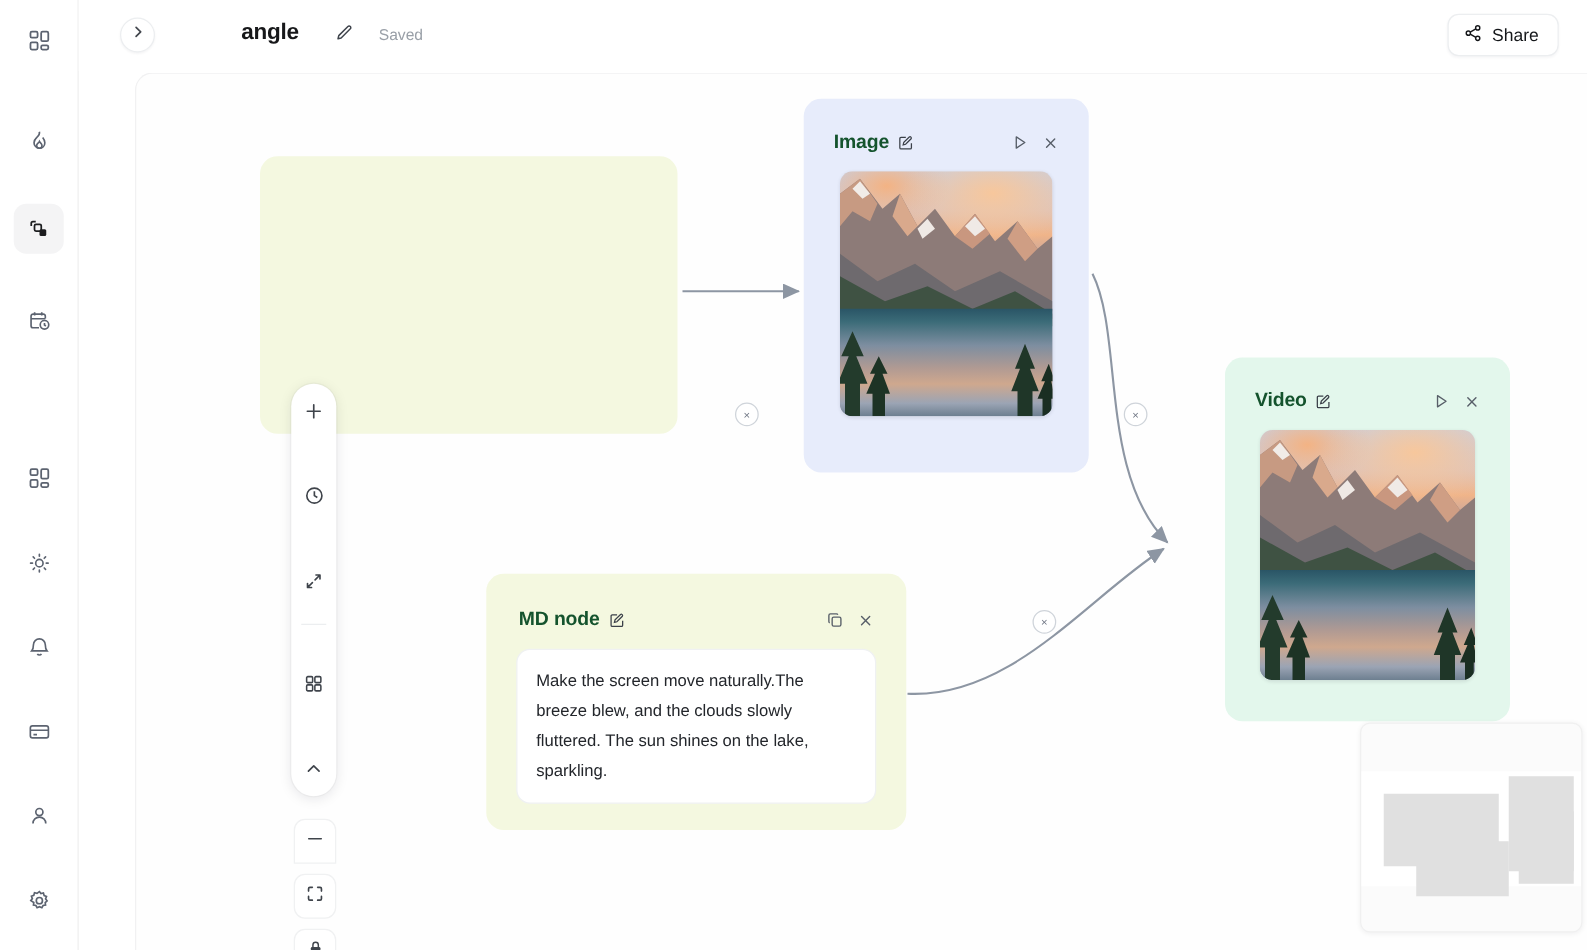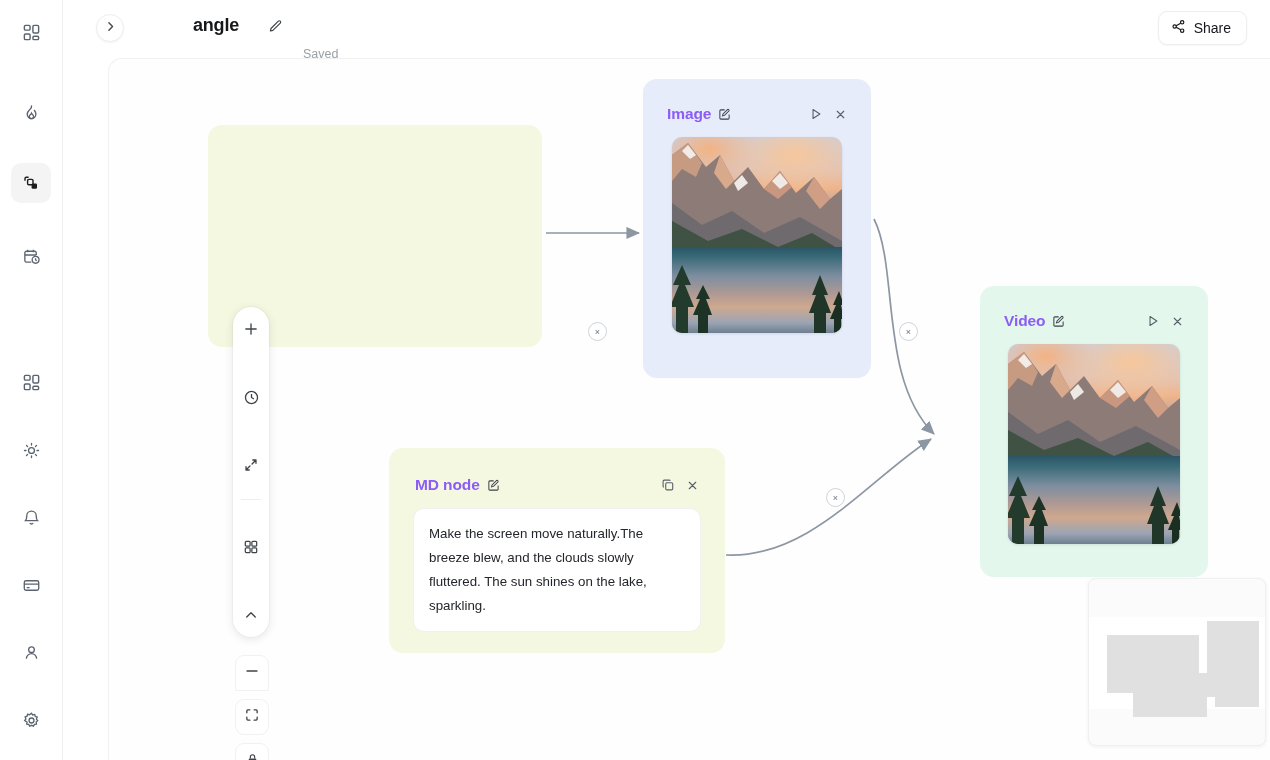--- a/index.html
+++ b/index.html
@@ -41,21 +41,21 @@
   .doc-title {
     position: absolute; left: 130px; top: 15px;
     font-size: 18px; font-weight: 700; color: #17181a; letter-spacing: -.2px;
   }
   .title-edit {
     position: absolute; left: 205px; top: 19px;
     color: #3e434b; cursor: pointer; display: flex;
   }
   .saved-label {
     position: absolute; left: 240px; top: 21px;
-    font-size: 12.5px; color: #9aa0a8; margin-top: 26px;
+    font-size: 12.5px; color: #9aa0a8;
   }
   .share-btn {
     position: absolute; right: 23px; top: 11px;
     height: 34px; padding: 0 15px 0 12px;
     border: 1px solid #eceef0; border-radius: 9px; background: #fff;
     display: flex; align-items: center; gap: 8px;
     font-size: 14px; color: #15171a; cursor: pointer;
     box-shadow: 0 1px 2px rgba(16,24,40,.04);
   }
 
@@ -86,21 +86,21 @@
   }
 
   .edges { position: absolute; inset: 0; pointer-events: none; }
 
   
   .node { position: absolute; border-radius: 14px; }
   .node-head {
     display: flex; align-items: center; height: 26px;
     padding: 0 2px; margin-bottom: 10px;
   }
-  .node-title { font-size: 15.5px; font-weight: 700; color: #8b5cf6; letter-spacing: -.1px; }
+  .node-title { font-size: 15.5px; font-weight: 700; color: #14532d; letter-spacing: -.1px; }
   .node-edit { margin-left: 7px; color: #3b4049; display: flex; cursor: pointer; }
   .node-actions { margin-left: auto; display: flex; align-items: center; gap: 11px; color: #585f69; }
   .node-actions > span { display: flex; cursor: pointer; }
   .node-body {
     background: #ffffff; border-radius: 11px; border: 1px solid #eff1f2;
     padding: 13px 15px;
   }
   .node-text { font-size: 13.3px; line-height: 24px; color: #23262b; }
 
   .node-md  { background: #f4f8e0; }
@@ -353,21 +353,21 @@
           <path d="M6 70 L6 44 L0 44 L9 22 L3 22 L12 2 L21 22 L15 22 L24 44 L18 44 L18 70 Z" fill="#233b2c"></path>
           <path d="M28 70 L28 52 L23 52 L30 36 L26 36 L33 22 L40 36 L36 36 L42 52 L38 52 L38 70 Z" fill="#1d3325"></path>
         </svg>
         <svg class="firR" style="right:-2px" width="44" height="66" viewBox="0 0 44 66">
           <path d="M14 66 L14 46 L9 46 L16 28 L12 28 L20 8 L28 28 L24 28 L31 46 L26 46 L26 66 Z" fill="#1f3628"></path>
           <path d="M34 66 L34 52 L30 52 L36 38 L33 38 L39 24 L44 38 L41 38 L44 52 L41 52 L41 66 Z" fill="#1a2e22"></path>
         </svg>
       </div>
     </section>
 
-    <section class="node node-md2" style="left:280px;top:389px;width:336px;height:205px;padding:24px 24px 0 24px">
+    <section class="node node-md2" style="left:280px;top:400px;width:336px;height:205px;padding:24px 24px 0 24px">
       <div class="node-head">
         <span class="node-title">MD node</span>
         <span class="node-edit">
           <svg width="13" height="13" viewBox="0 0 16 16" fill="none" stroke="currentColor" stroke-width="1.25">
             <path d="M8.2 2.3H3.5A1.2 1.2 0 0 0 2.3 3.5v9a1.2 1.2 0 0 0 1.2 1.2h9a1.2 1.2 0 0 0 1.2-1.2V8"></path>
             <path d="M11.6 1.9a1.3 1.3 0 0 1 1.8 1.8L8 9.1l-2.4.6.6-2.4z"></path>
           </svg>
         </span>
         <span class="node-actions">
           <span>

